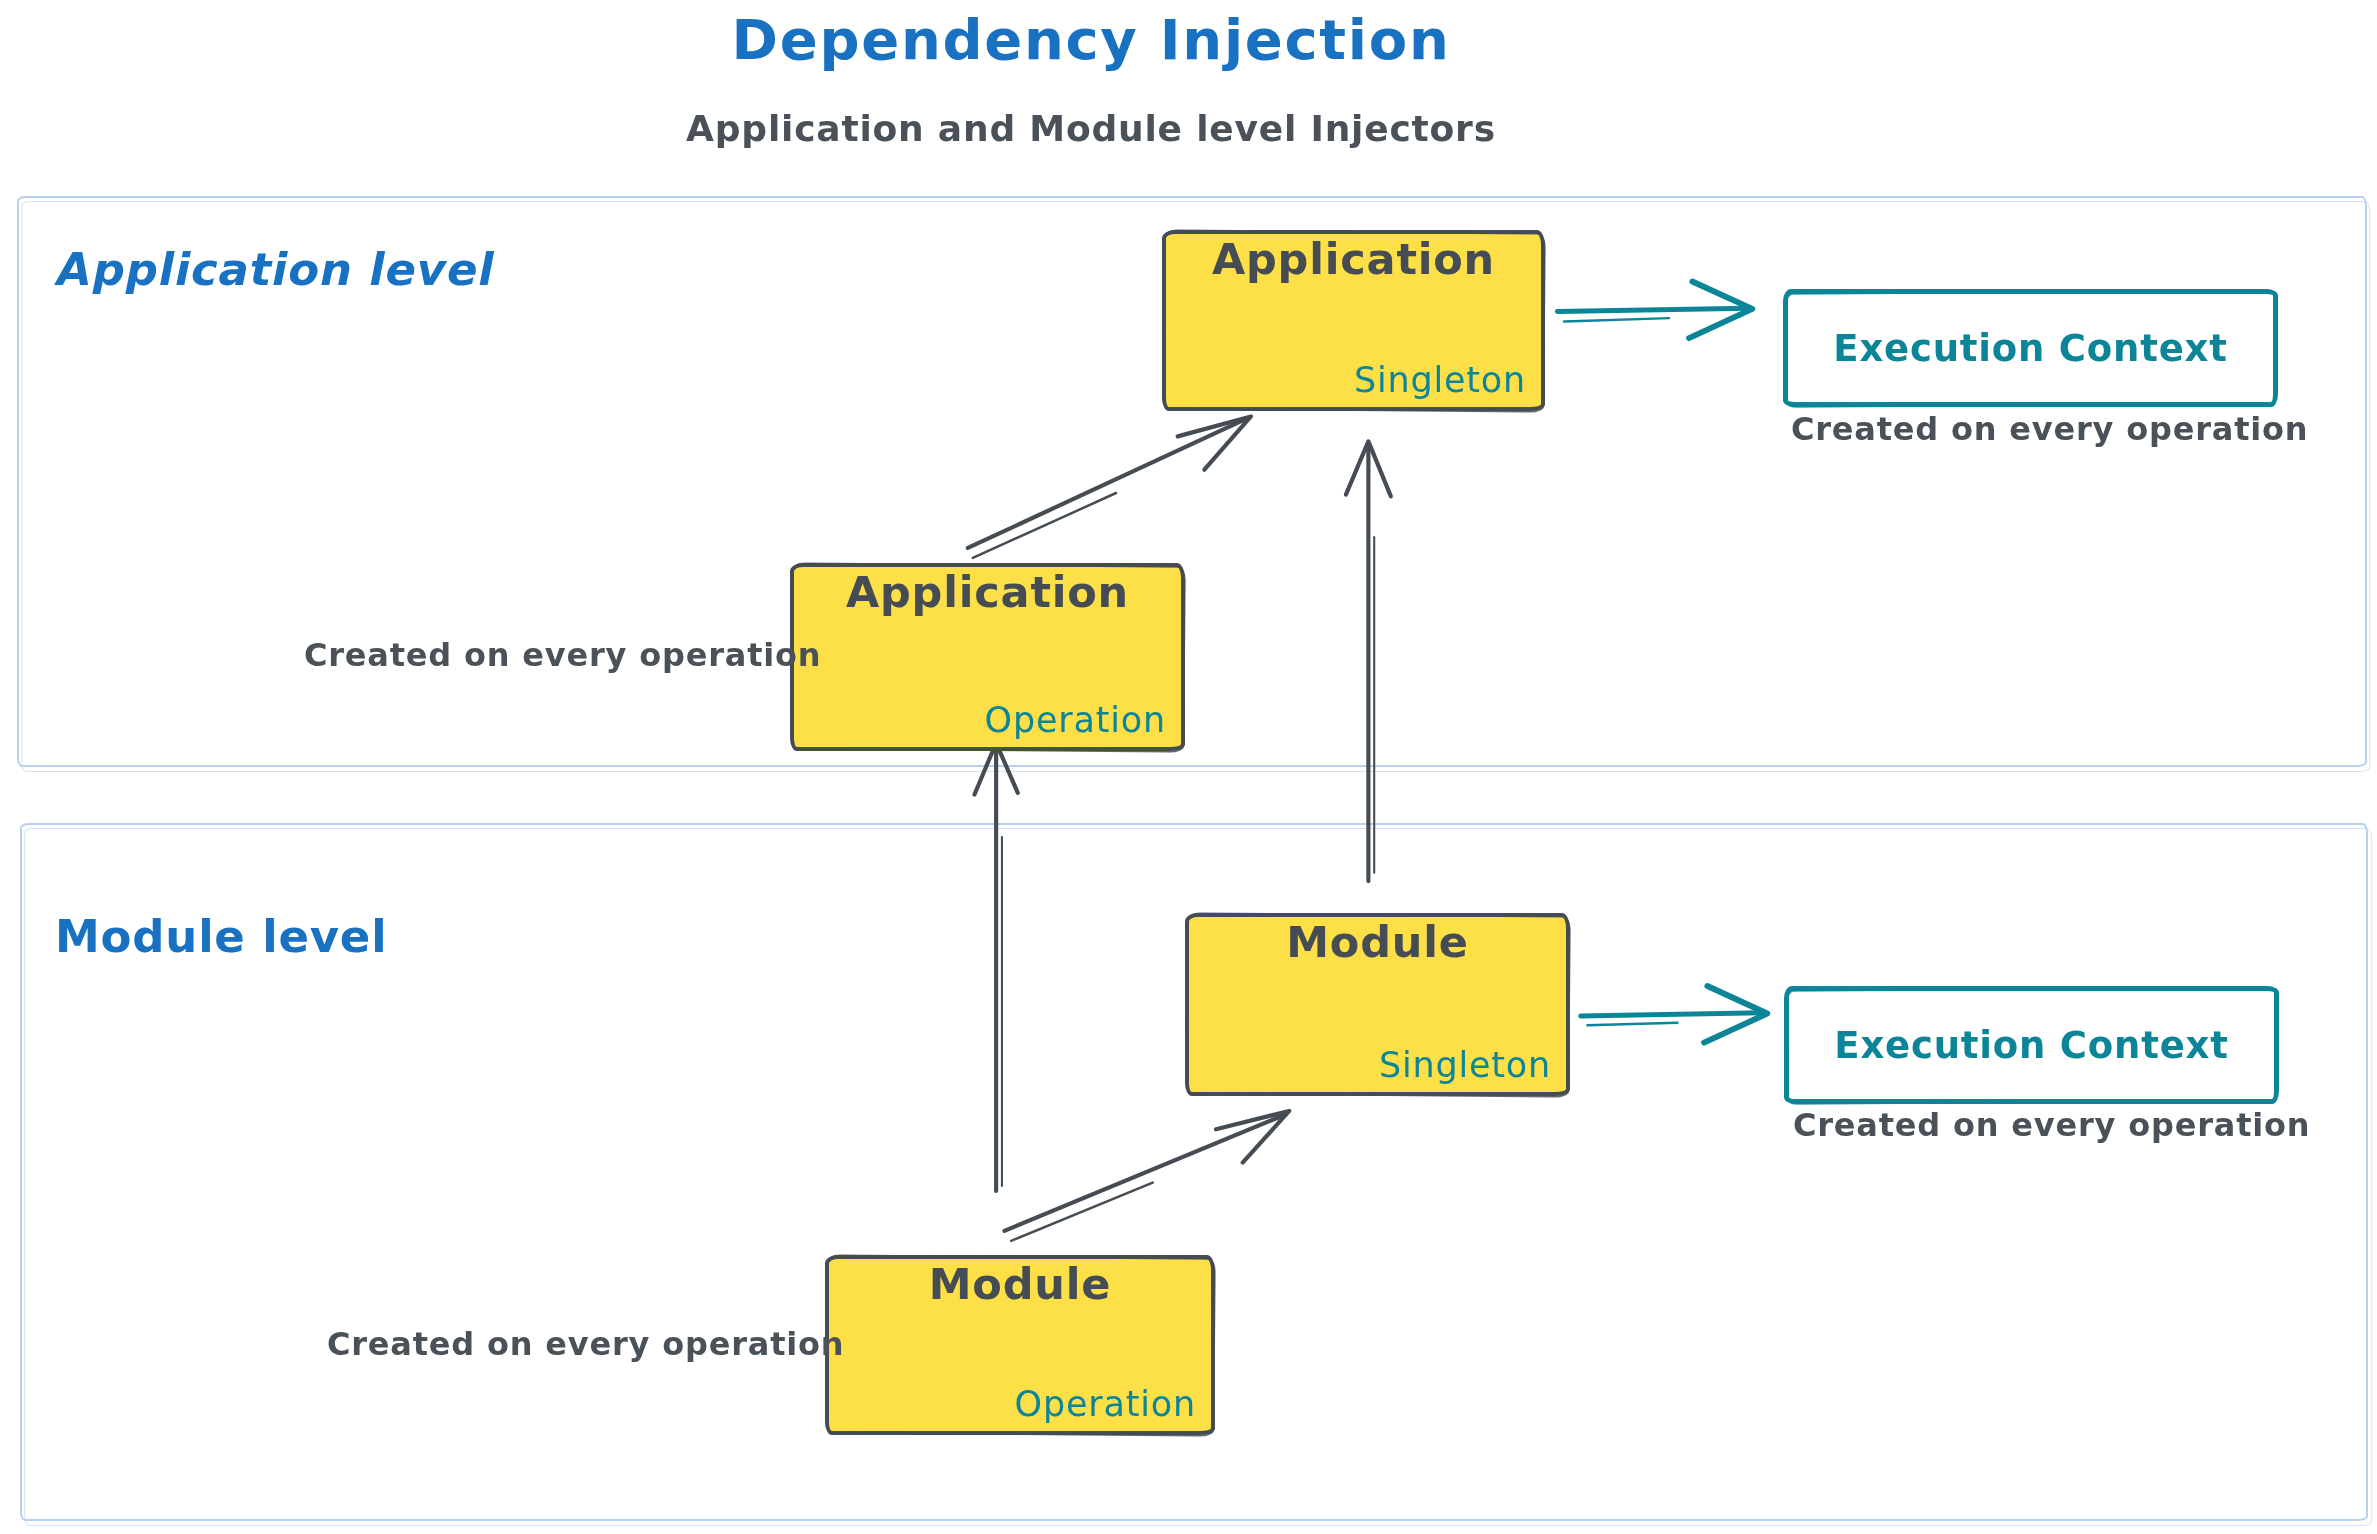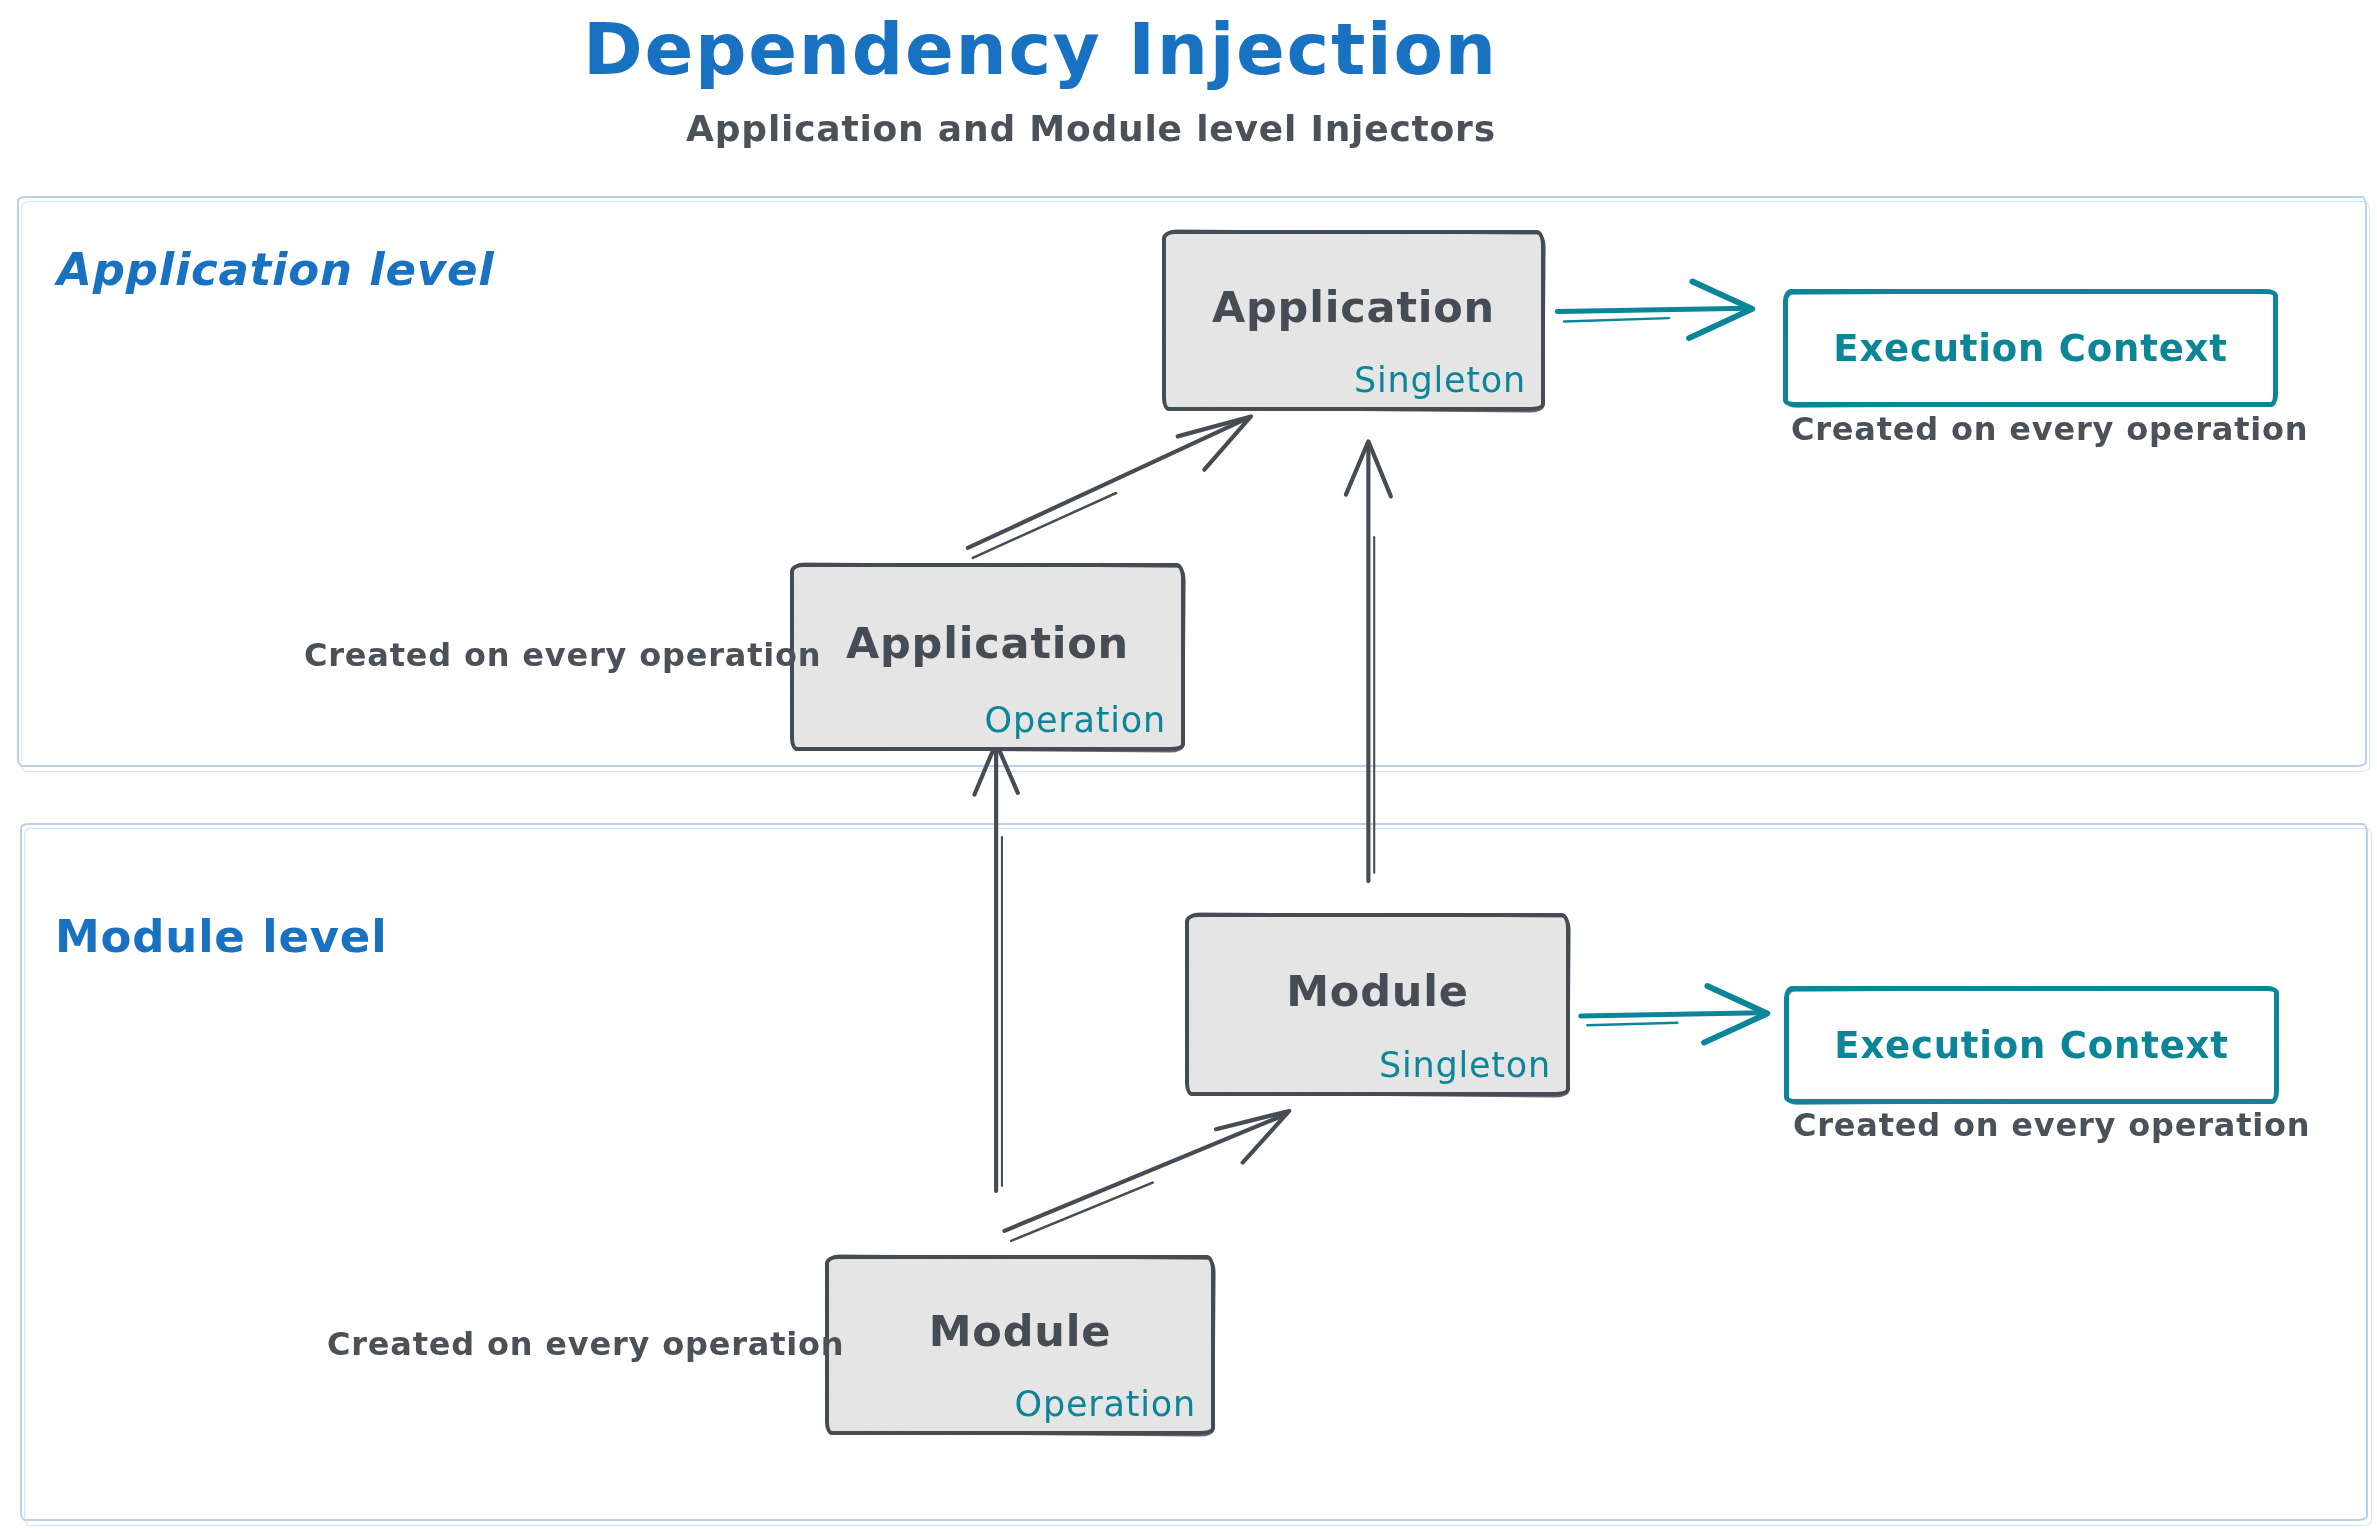--- a/index.html
+++ b/index.html
@@ -8,21 +8,22 @@
     width: 2377px;
     height: 1534px;
     background: #ffffff;
     overflow: hidden;
     font-family: "DejaVu Sans", sans-serif;
   }
 
   
   .title {
     position: absolute; left: 583px; top: 6.7px; width: 1016px;
-    font-size: 72px; font-weight: bold; letter-spacing: 1.7px;
+    text-align: center;
+    font-size: 56px; font-weight: bold; letter-spacing: 1.7px;
     color: #1971c2;
   }
   .subtitle {
     position: absolute; left: 583px; top: 108px; width: 1016px;
     text-align: center;
     font-size: 36px; font-weight: 600; letter-spacing: 0.8px;
     color: #4a5158;
   }
 
   
@@ -41,24 +42,24 @@
   }
   .section-label {
     position: absolute;
     color: #1971c2; font-size: 45px; font-weight: bold; letter-spacing: 0.8px;
     white-space: nowrap;
   }
 
   
   .node {
     position: absolute;
-    background: #e5e5e5;
+    background: #fde047;
     border: 4.2px solid #454c54;
     border-radius: 13.3px 8.3px 15px 6.7px / 8.3px 15px 6.7px 13.3px;
-    display: flex; align-items: center; justify-content: center;
+    display: flex; align-items: flex-start; justify-content: center;
   }
   .node::before {
     content: ""; position: absolute; inset: -3.3px;
     border: 2.5px solid rgba(69, 76, 84, 0.85);
     border-radius: inherit;
     transform: rotate(0.5deg);
     pointer-events: none;
   }
   .node-title {
     font-size: 43px; font-weight: bold; letter-spacing: 0.8px;

